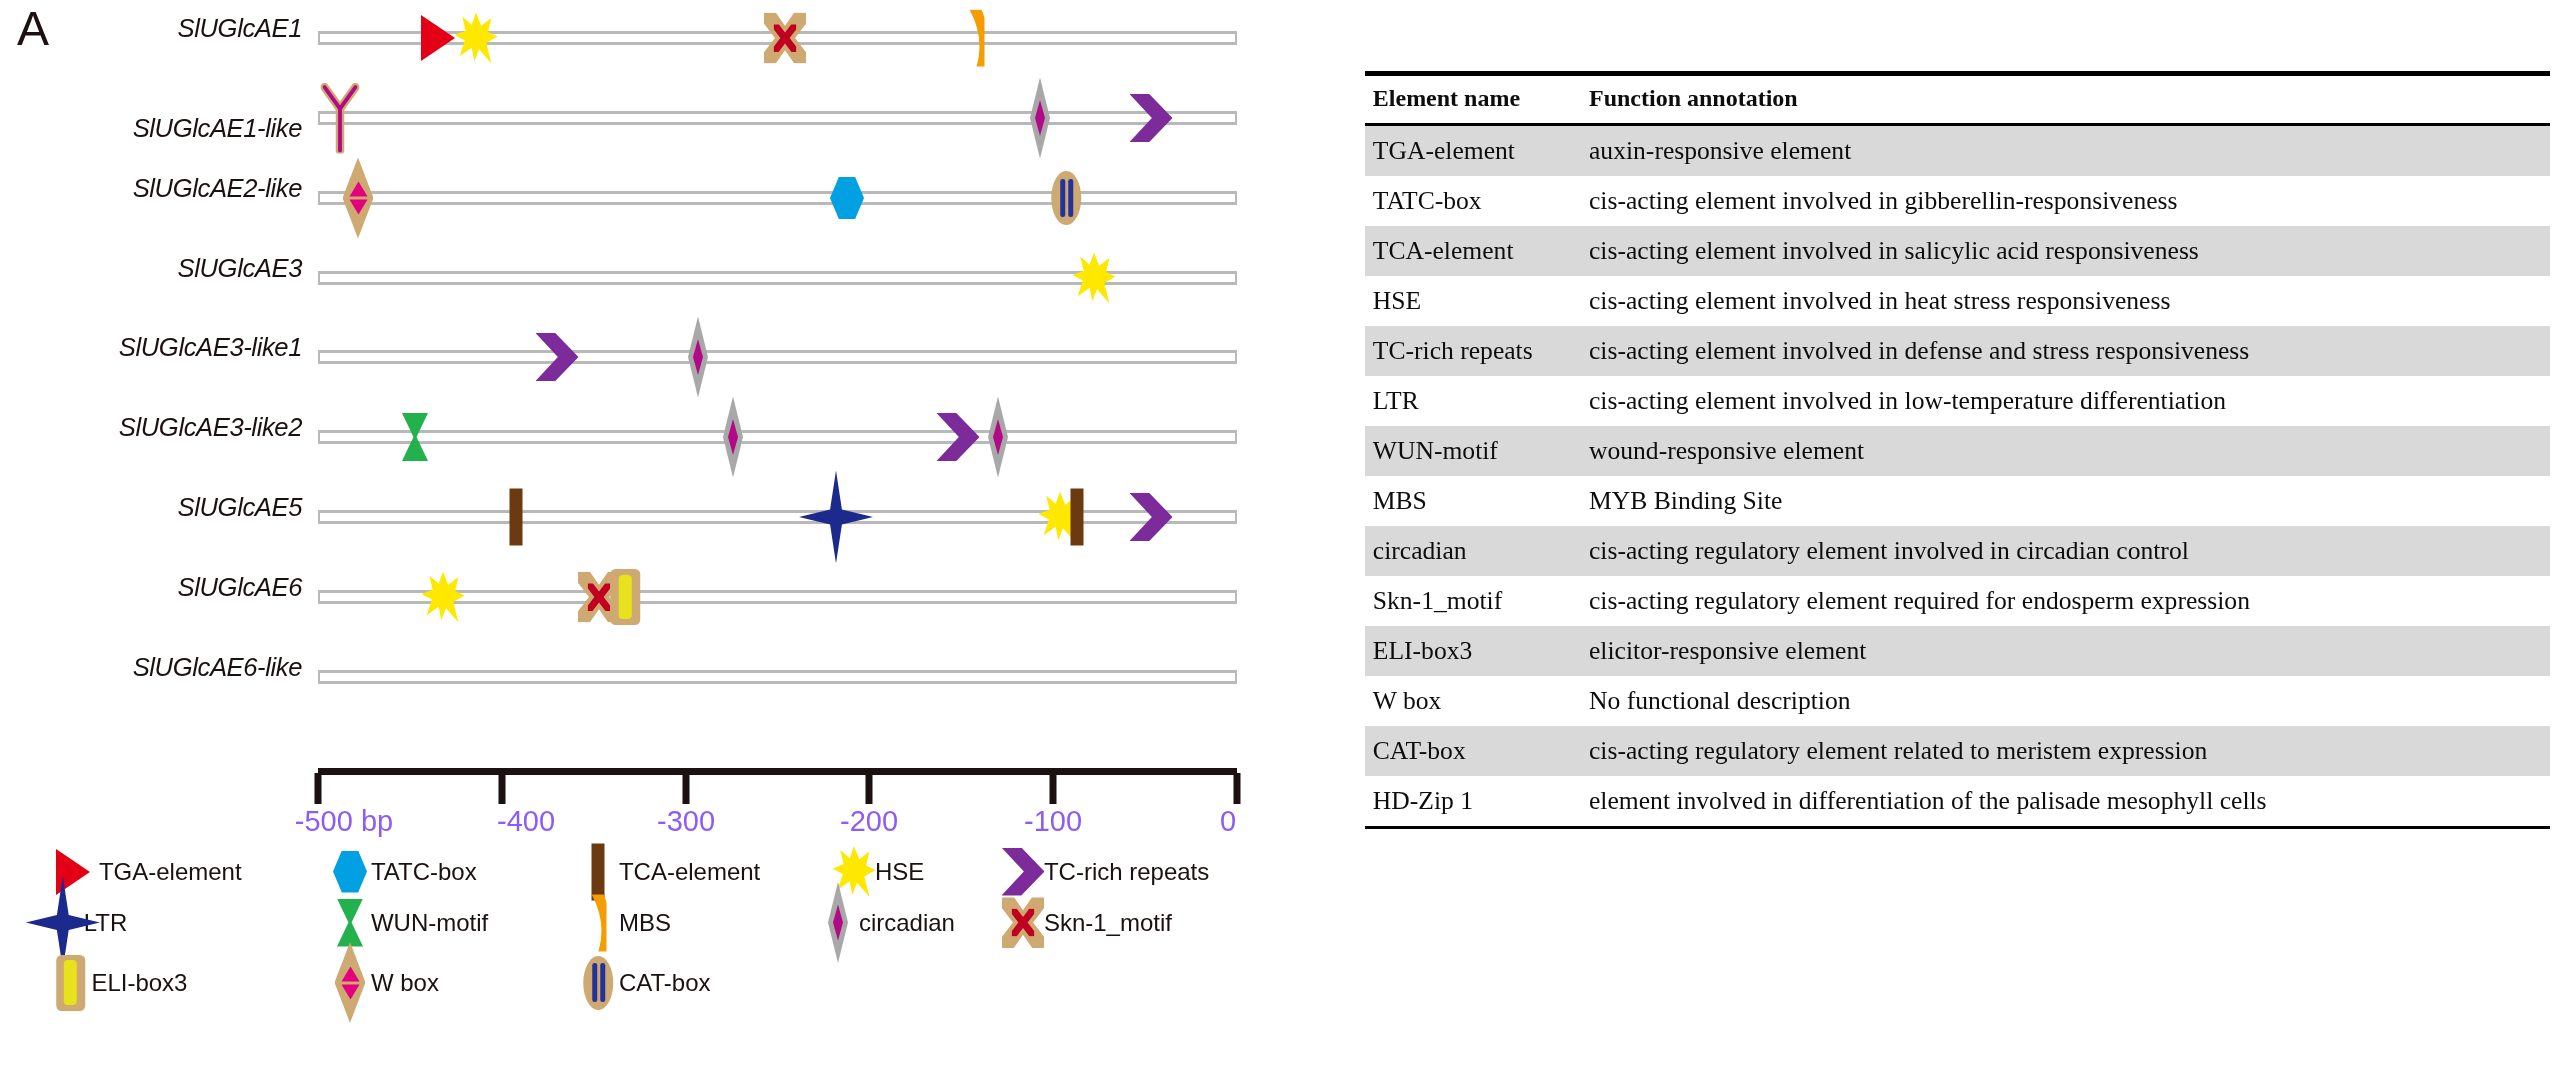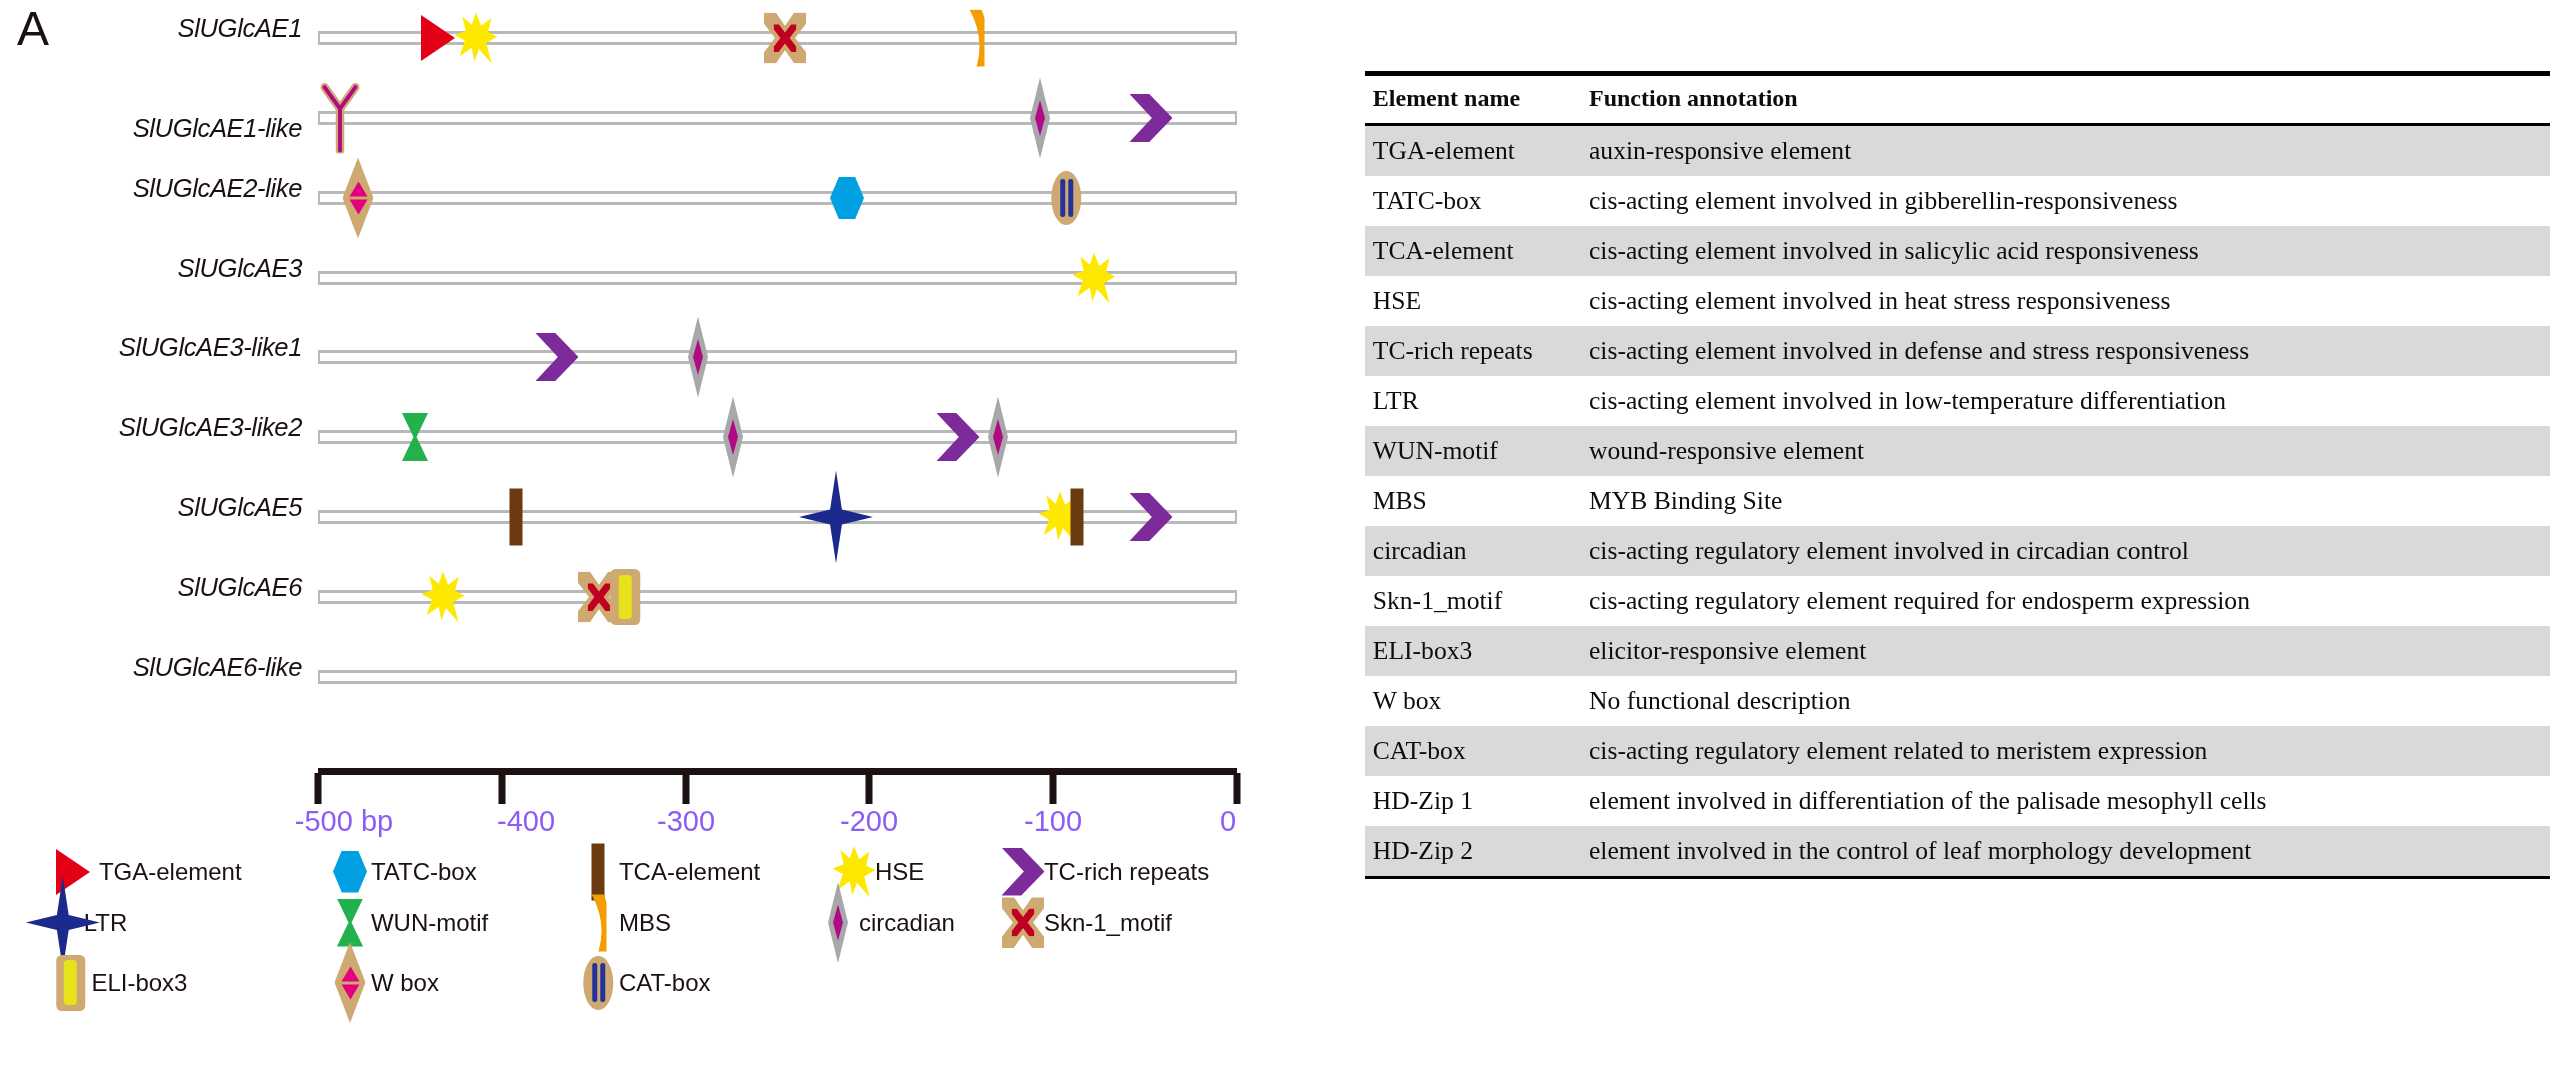--- a/index.html
+++ b/index.html
@@ -422,21 +422,17 @@
             <td class="c2">No functional description</td>
           </tr>
           <tr class="alt">
             <td class="c1">CAT-box</td>
             <td class="c2">cis-acting regulatory element related to meristem expression</td>
           </tr>
           <tr>
             <td class="c1">HD-Zip 1</td>
             <td class="c2">element involved in differentiation of the palisade mesophyll cells</td>
           </tr>
-          <tr class="alt">
-            <td class="c1">HD-Zip 2</td>
-            <td class="c2">element involved in the control of leaf morphology development</td>
-          </tr>
         </tbody>
     </table>
   </div>
 </div>
 
 
 </body></html>

